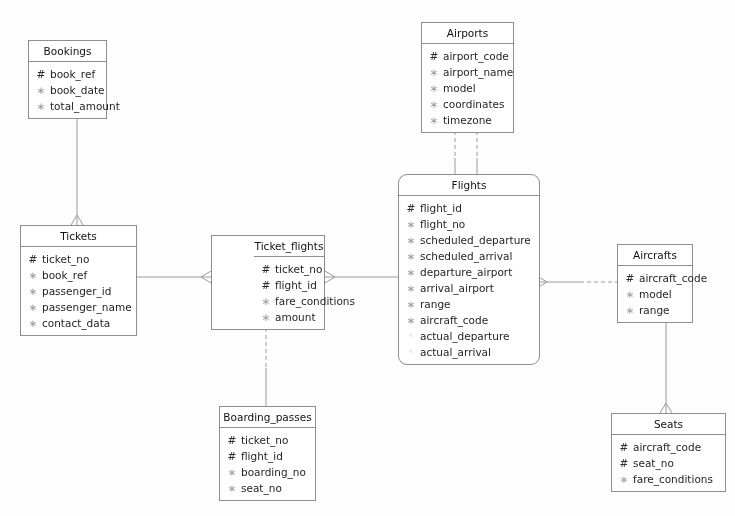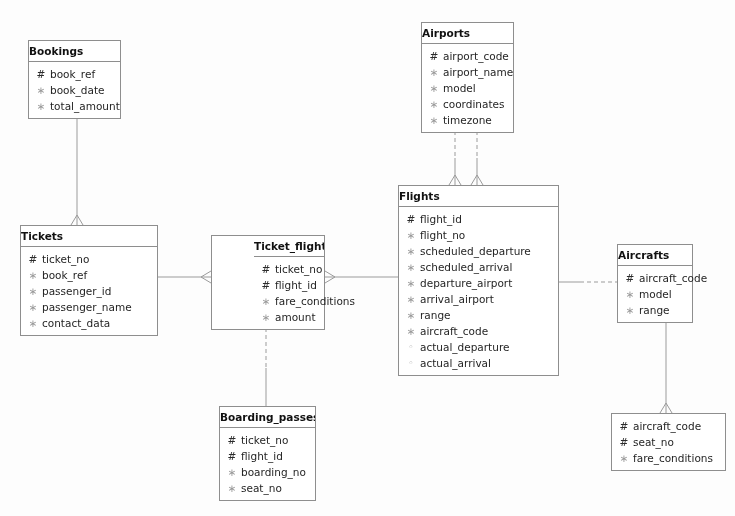--- a/index.html
+++ b/index.html
@@ -23,22 +23,23 @@
   .entity {
     position: absolute;
     z-index: 1;
     background: #ffffff;
     border: 1px solid #8e8e8e;
     box-sizing: border-box;
   }
   .entity-title {
     height: 20px;
     line-height: 20px;
+    text-align: center;
     font-size: 10.5px;
-    font-weight: bold;
+    font-weight: normal;
     color: #111111;
     border-bottom: 1px solid #8e8e8e;
     white-space: nowrap;
     overflow: hidden;
   }
   .entity-body {
     padding: 4px 7px;
   }
   .col-row {
     display: flex;
@@ -106,39 +107,39 @@
       <path class="conn" d="M666 321 L666 403"></path>
       <path class="conn" d="M666 403 L660 413 M666 403 L666 413 M666 403 L672 413"></path>
     </g>
 
     <g>
       <path class="conn dashed" d="M266 328 L266 368"></path>
       <path class="conn" d="M266 368 L266 406"></path>
     </g>
   </svg>
 
-  <div class="entity" style="left:28px; top:40px; width:93px;">
+  <div class="entity" style="left:28px; top:40px; width:79px;">
     <div class="entity-title">Bookings</div>
     <div class="entity-body">
         <div class="col-row">
           <span class="marker pk">#</span>
           <span class="col-name">book_ref</span>
         </div>
         <div class="col-row">
           <span class="marker mandatory">∗</span>
           <span class="col-name">book_date</span>
         </div>
         <div class="col-row">
           <span class="marker mandatory">∗</span>
           <span class="col-name">total_amount</span>
         </div>
       </div>
   </div>
 
-  <div class="entity" style="left:20px; top:225px; width:138px;">
+  <div class="entity" style="left:20px; top:225px; width:117px;">
     <div class="entity-title">Tickets</div>
     <div class="entity-body">
         <div class="col-row">
           <span class="marker pk">#</span>
           <span class="col-name">ticket_no</span>
         </div>
         <div class="col-row">
           <span class="marker mandatory">∗</span>
           <span class="col-name">book_ref</span>
         </div>
@@ -220,21 +221,21 @@
           <span class="marker mandatory">∗</span>
           <span class="col-name">coordinates</span>
         </div>
         <div class="col-row">
           <span class="marker mandatory">∗</span>
           <span class="col-name">timezone</span>
         </div>
       </div>
   </div>
 
-  <div class="entity" style="left:398px; top:185px; width:161px;">
+  <div class="entity" style="left:398px; top:174px; width:142px;border-radius:9px;">
     <div class="entity-title">Flights</div>
     <div class="entity-body">
         <div class="col-row">
           <span class="marker pk">#</span>
           <span class="col-name">flight_id</span>
         </div>
         <div class="col-row">
           <span class="marker mandatory">∗</span>
           <span class="col-name">flight_no</span>
         </div>
@@ -285,20 +286,21 @@
           <span class="col-name">model</span>
         </div>
         <div class="col-row">
           <span class="marker mandatory">∗</span>
           <span class="col-name">range</span>
         </div>
       </div>
   </div>
 
   <div class="entity" style="left:611px; top:413px; width:115px;">
+    <div class="entity-title">Seats</div>
     <div class="entity-body">
         <div class="col-row">
           <span class="marker pk">#</span>
           <span class="col-name">aircraft_code</span>
         </div>
         <div class="col-row">
           <span class="marker pk">#</span>
           <span class="col-name">seat_no</span>
         </div>
         <div class="col-row">

